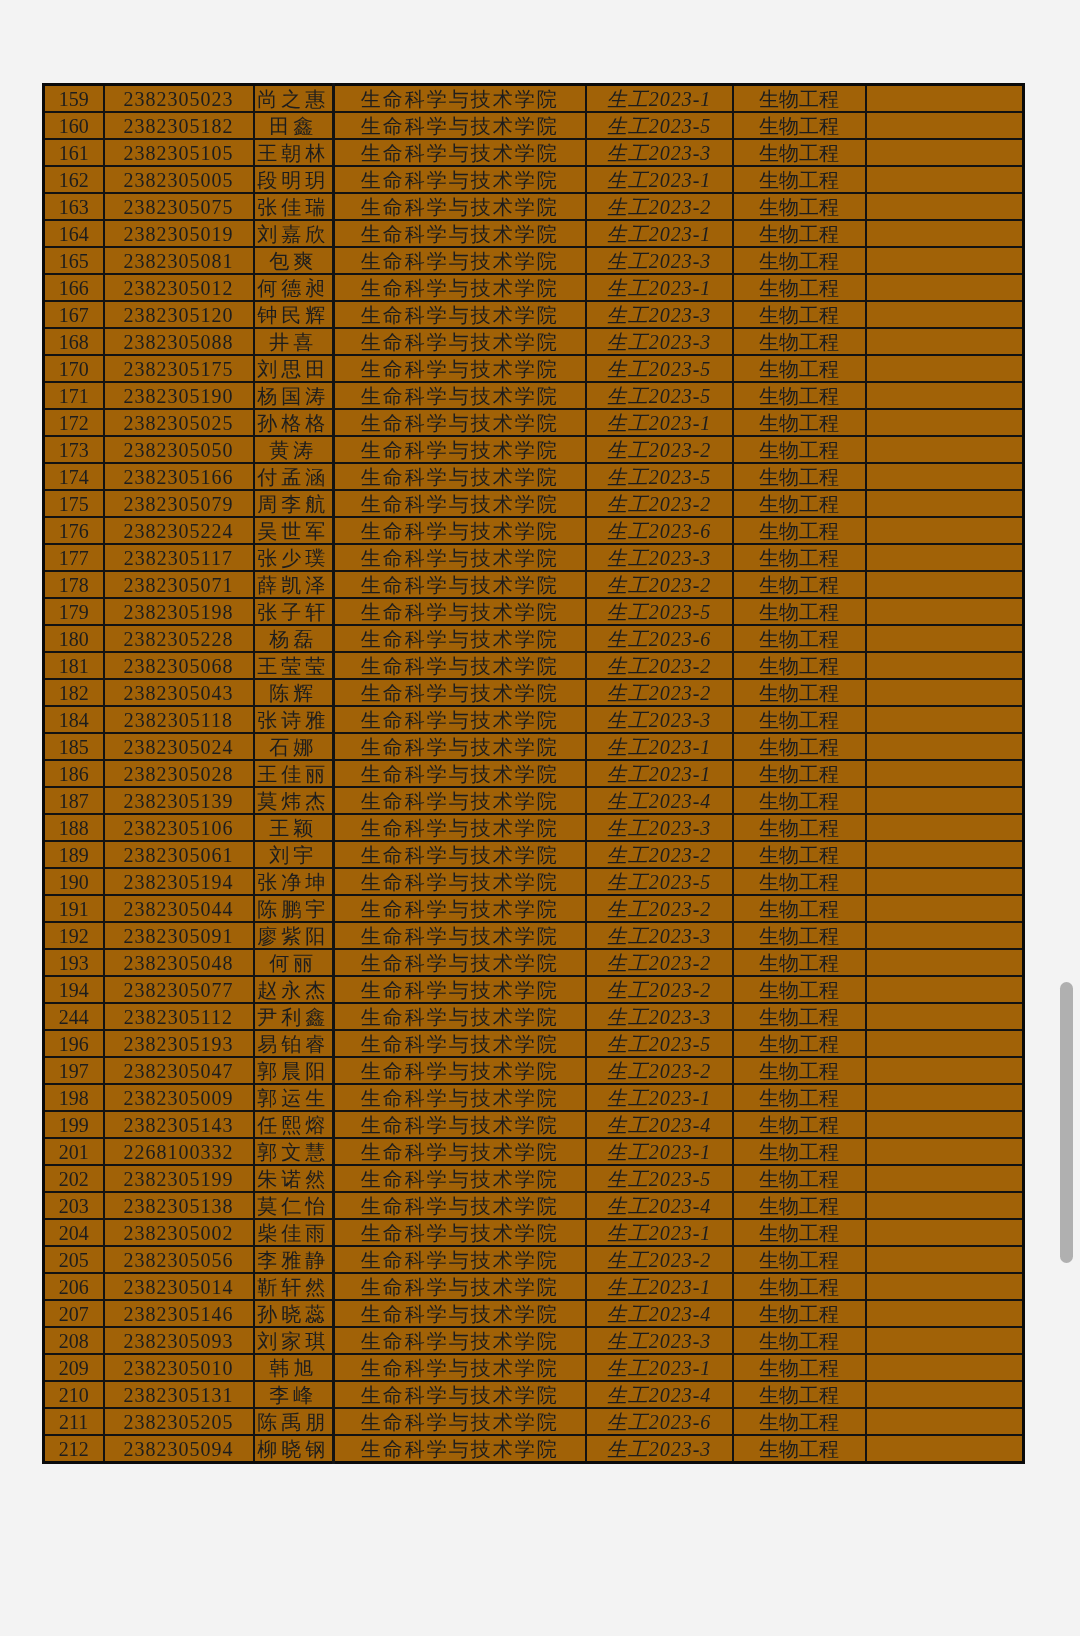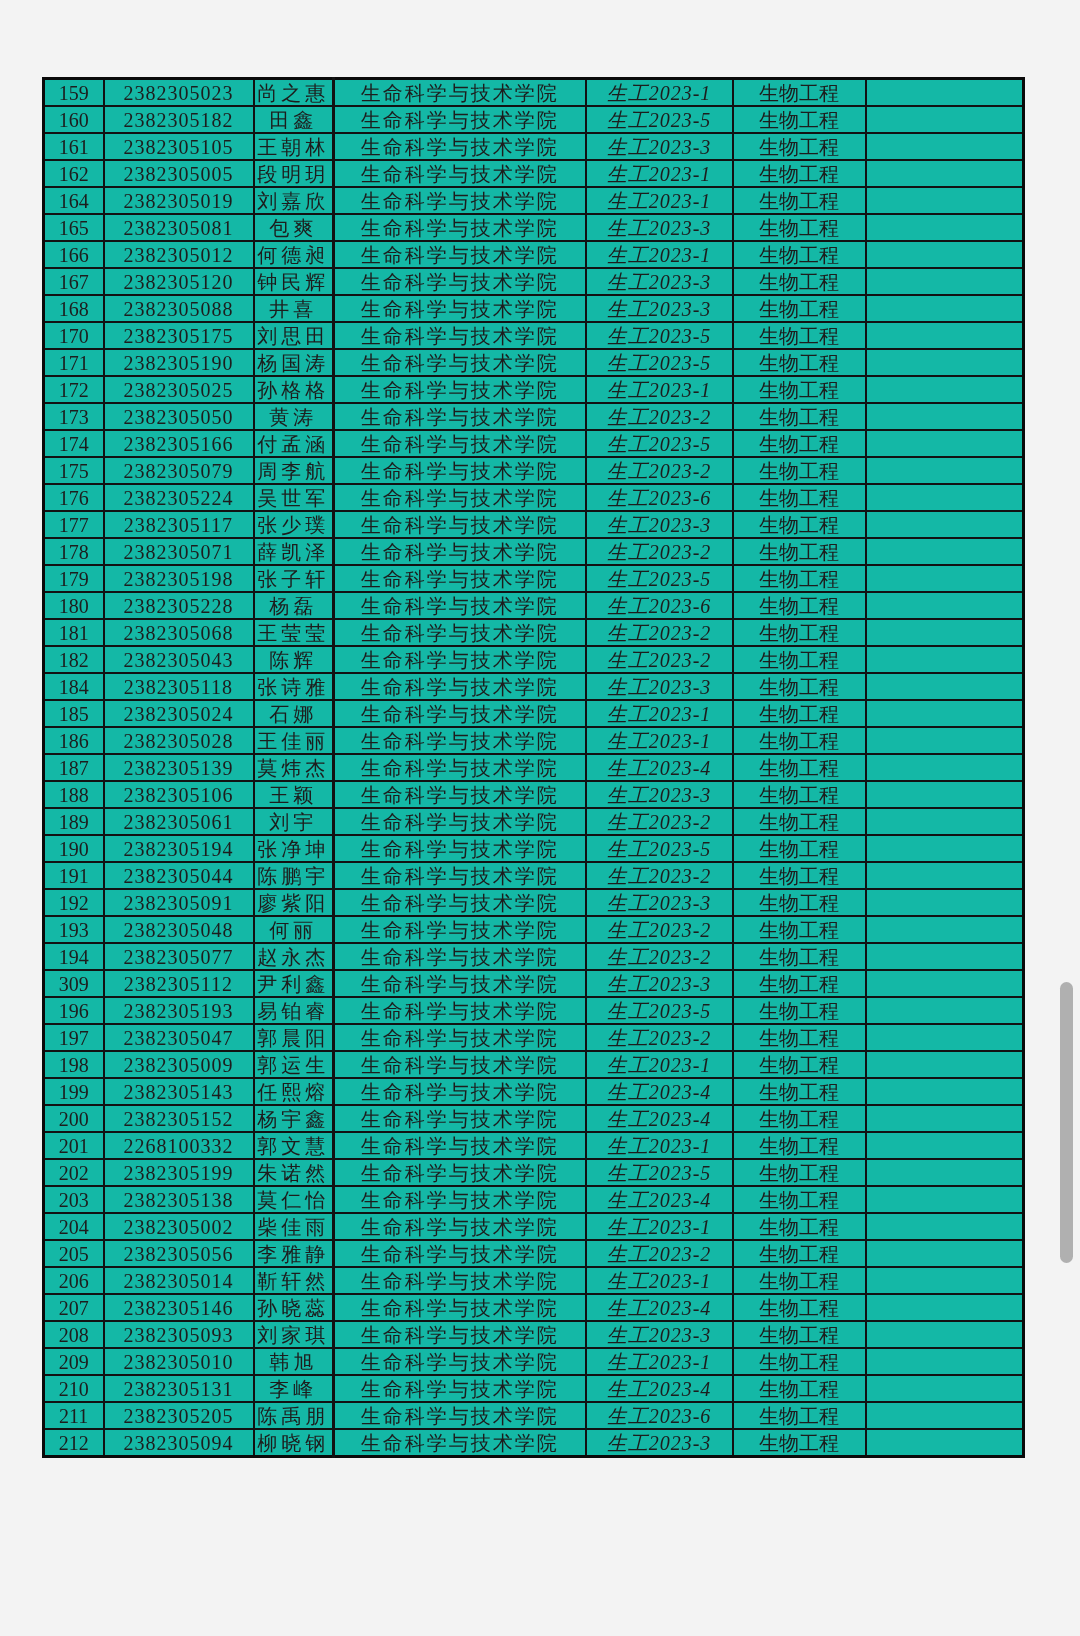--- a/index.html
+++ b/index.html
@@ -5,24 +5,24 @@
   html, body { margin: 0; padding: 0; }
   body {
     width: 1080px; height: 1636px;
     background: #f3f3f3;
     position: relative;
     font-family: "Liberation Serif", "DejaVu Serif", serif;
     overflow: hidden;
   }
   .roster {
     position: absolute;
-    left: 42px; top: 77px;
+    left: 42px; top: 83px;
     border-collapse: collapse;
     table-layout: fixed;
-    background: #14b8a6;
+    background: #a16207;
     border: 3px solid #0a0a0a;
   }
   .roster td {
     border: 2px solid #121212;
     height: 25px;
     padding: 0;
     text-align: center;
     vertical-align: middle;
     color: #1d1d1d;
     font-size: 20px;
@@ -85,20 +85,29 @@
       <tr>
         <td class="col-no">162</td>
         <td class="col-id">2382305005</td>
         <td class="col-name">段明玥</td>
         <td class="col-college">生命科学与技术学院</td>
         <td class="col-class">生工2023-1</td>
         <td class="col-major">生物工程</td>
         <td class="col-note"></td>
       </tr>
       <tr>
+        <td class="col-no">163</td>
+        <td class="col-id">2382305075</td>
+        <td class="col-name">张佳瑞</td>
+        <td class="col-college">生命科学与技术学院</td>
+        <td class="col-class">生工2023-2</td>
+        <td class="col-major">生物工程</td>
+        <td class="col-note"></td>
+      </tr>
+      <tr>
         <td class="col-no">164</td>
         <td class="col-id">2382305019</td>
         <td class="col-name">刘嘉欣</td>
         <td class="col-college">生命科学与技术学院</td>
         <td class="col-class">生工2023-1</td>
         <td class="col-major">生物工程</td>
         <td class="col-note"></td>
       </tr>
       <tr>
         <td class="col-no">165</td>
@@ -346,21 +355,21 @@
       <tr>
         <td class="col-no">194</td>
         <td class="col-id">2382305077</td>
         <td class="col-name">赵永杰</td>
         <td class="col-college">生命科学与技术学院</td>
         <td class="col-class">生工2023-2</td>
         <td class="col-major">生物工程</td>
         <td class="col-note"></td>
       </tr>
       <tr>
-        <td class="col-no">309</td>
+        <td class="col-no">244</td>
         <td class="col-id">2382305112</td>
         <td class="col-name">尹利鑫</td>
         <td class="col-college">生命科学与技术学院</td>
         <td class="col-class">生工2023-3</td>
         <td class="col-major">生物工程</td>
         <td class="col-note"></td>
       </tr>
       <tr>
         <td class="col-no">196</td>
         <td class="col-id">2382305193</td>
@@ -385,29 +394,20 @@
         <td class="col-name">郭运生</td>
         <td class="col-college">生命科学与技术学院</td>
         <td class="col-class">生工2023-1</td>
         <td class="col-major">生物工程</td>
         <td class="col-note"></td>
       </tr>
       <tr>
         <td class="col-no">199</td>
         <td class="col-id">2382305143</td>
         <td class="col-name">任熙熔</td>
-        <td class="col-college">生命科学与技术学院</td>
-        <td class="col-class">生工2023-4</td>
-        <td class="col-major">生物工程</td>
-        <td class="col-note"></td>
-      </tr>
-      <tr>
-        <td class="col-no">200</td>
-        <td class="col-id">2382305152</td>
-        <td class="col-name">杨宇鑫</td>
         <td class="col-college">生命科学与技术学院</td>
         <td class="col-class">生工2023-4</td>
         <td class="col-major">生物工程</td>
         <td class="col-note"></td>
       </tr>
       <tr>
         <td class="col-no">201</td>
         <td class="col-id">2268100332</td>
         <td class="col-name">郭文慧</td>
         <td class="col-college">生命科学与技术学院</td>

